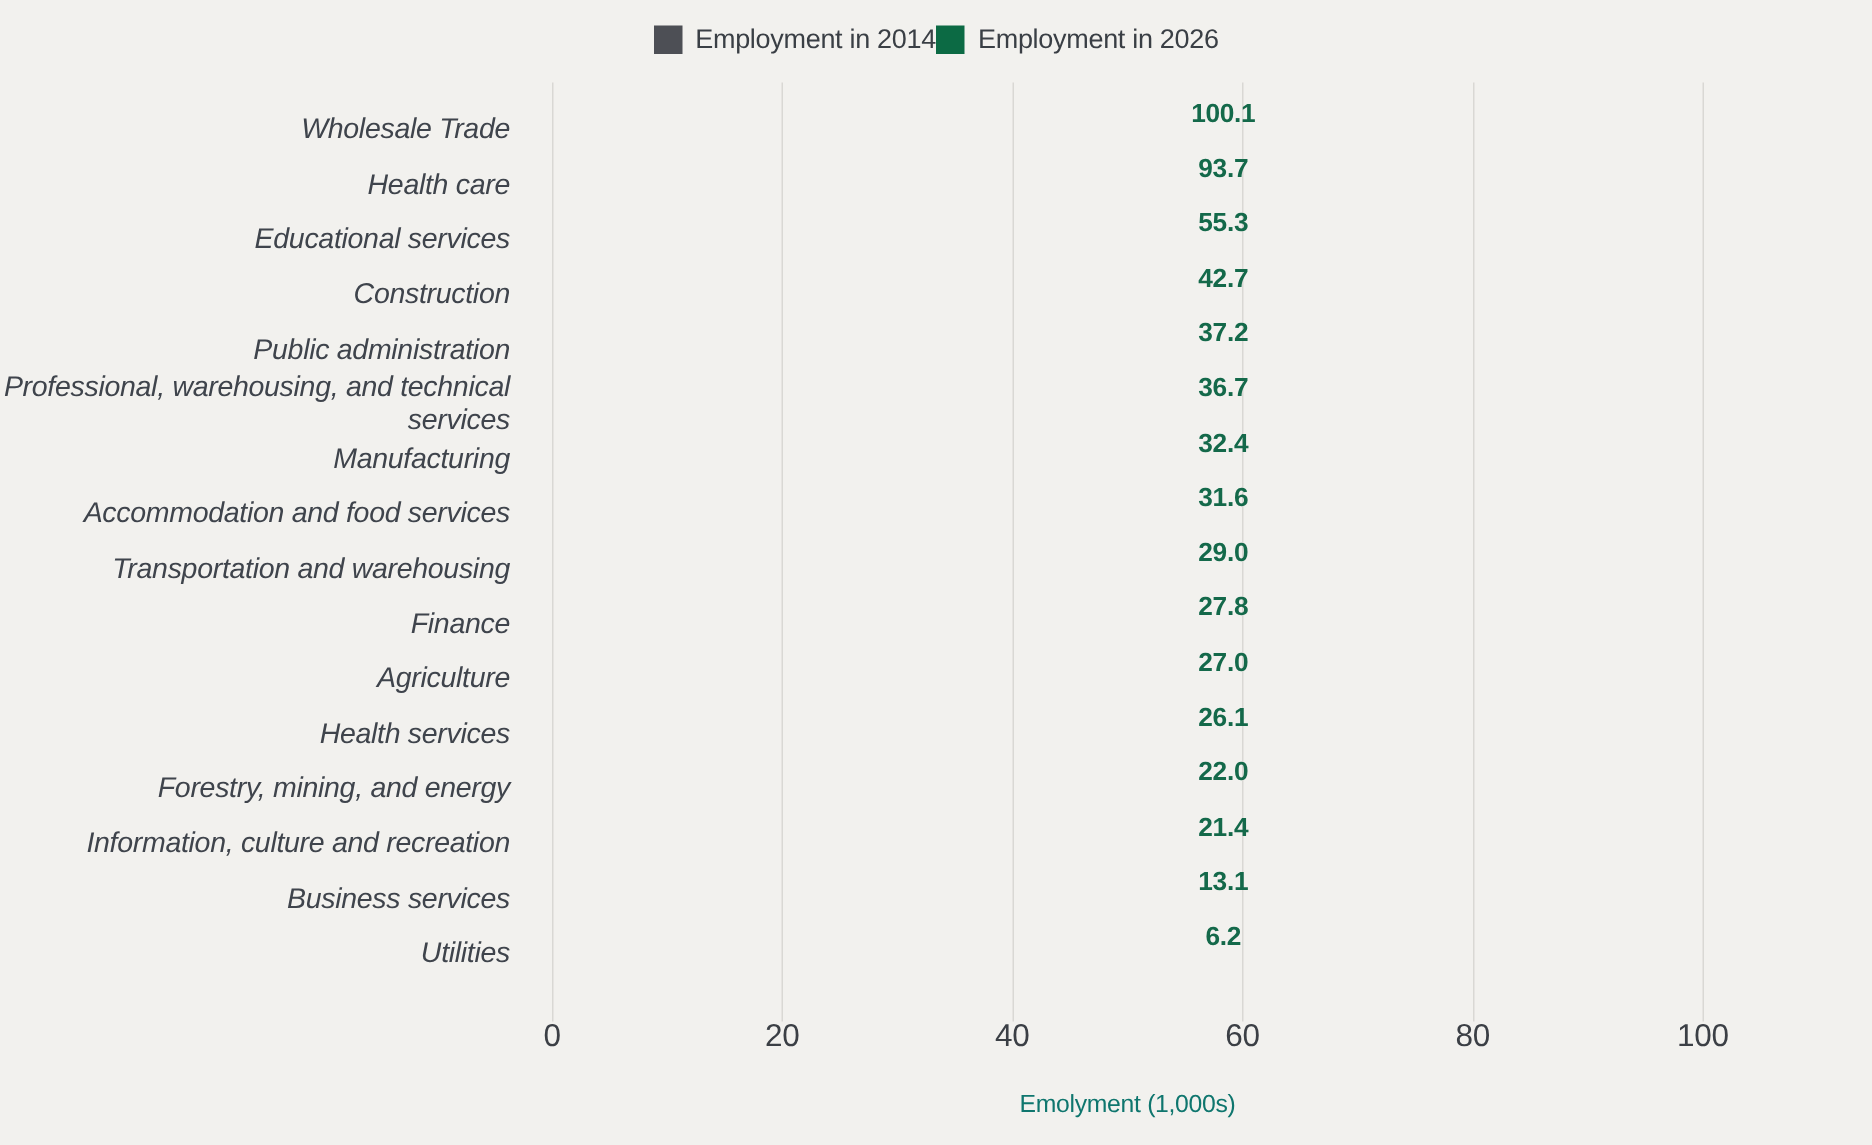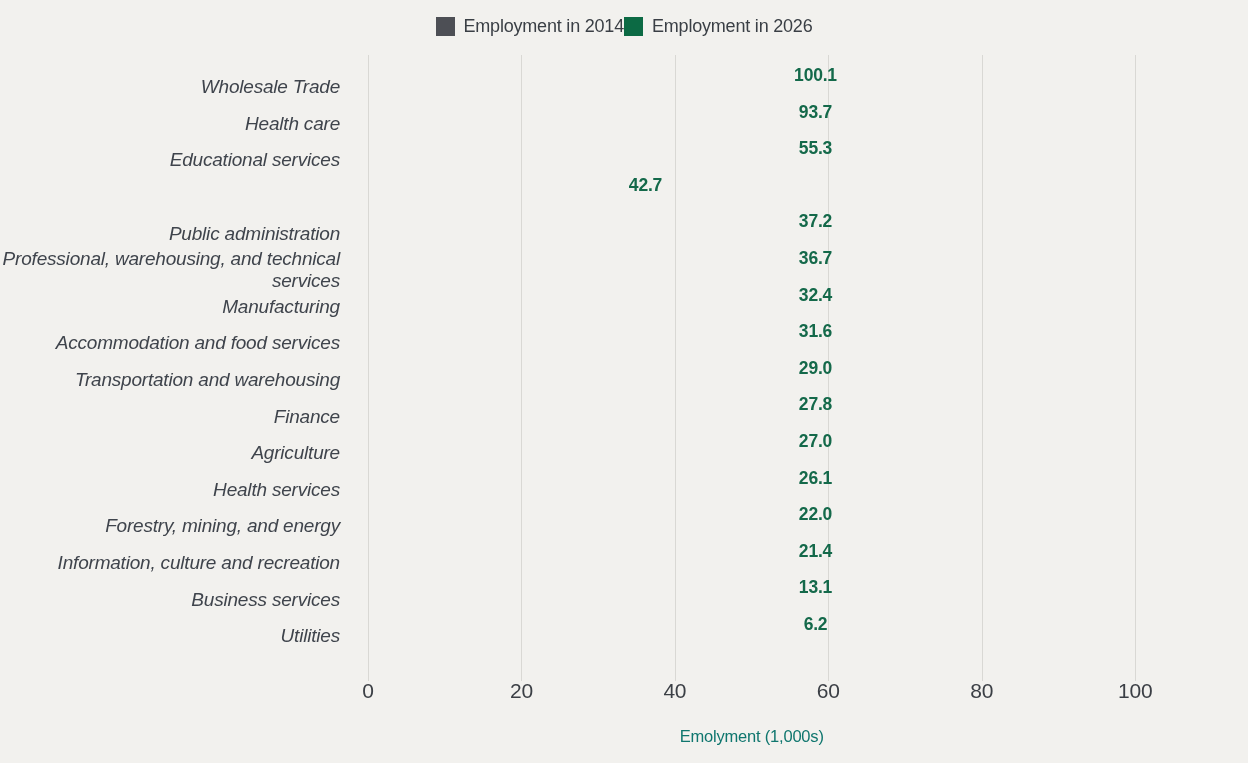--- a/index.html
+++ b/index.html
@@ -114,20 +114,21 @@
         <div class="bar" style="width: 38.6225%; background: rgb(77, 79, 85);"></div>
       </div>
       <div class="bar-row">
         <div class="bar" style="width: 48.2127%; background: rgb(12, 106, 68);"></div>
         <span class="val">55.3</span>
       </div>
     </div>
   </div>
 
   <div class="group">
+    <div class="cat-label">Construction</div>
     <div class="bars">
       <div class="bar-row">
         <div class="bar" style="width: 47.9512%; background: rgb(77, 79, 85);"></div>
       </div>
       <div class="bar-row">
         <div class="bar" style="width: 37.2276%; background: rgb(12, 106, 68);"></div>
         <span class="val">42.7</span>
       </div>
     </div>
   </div>

